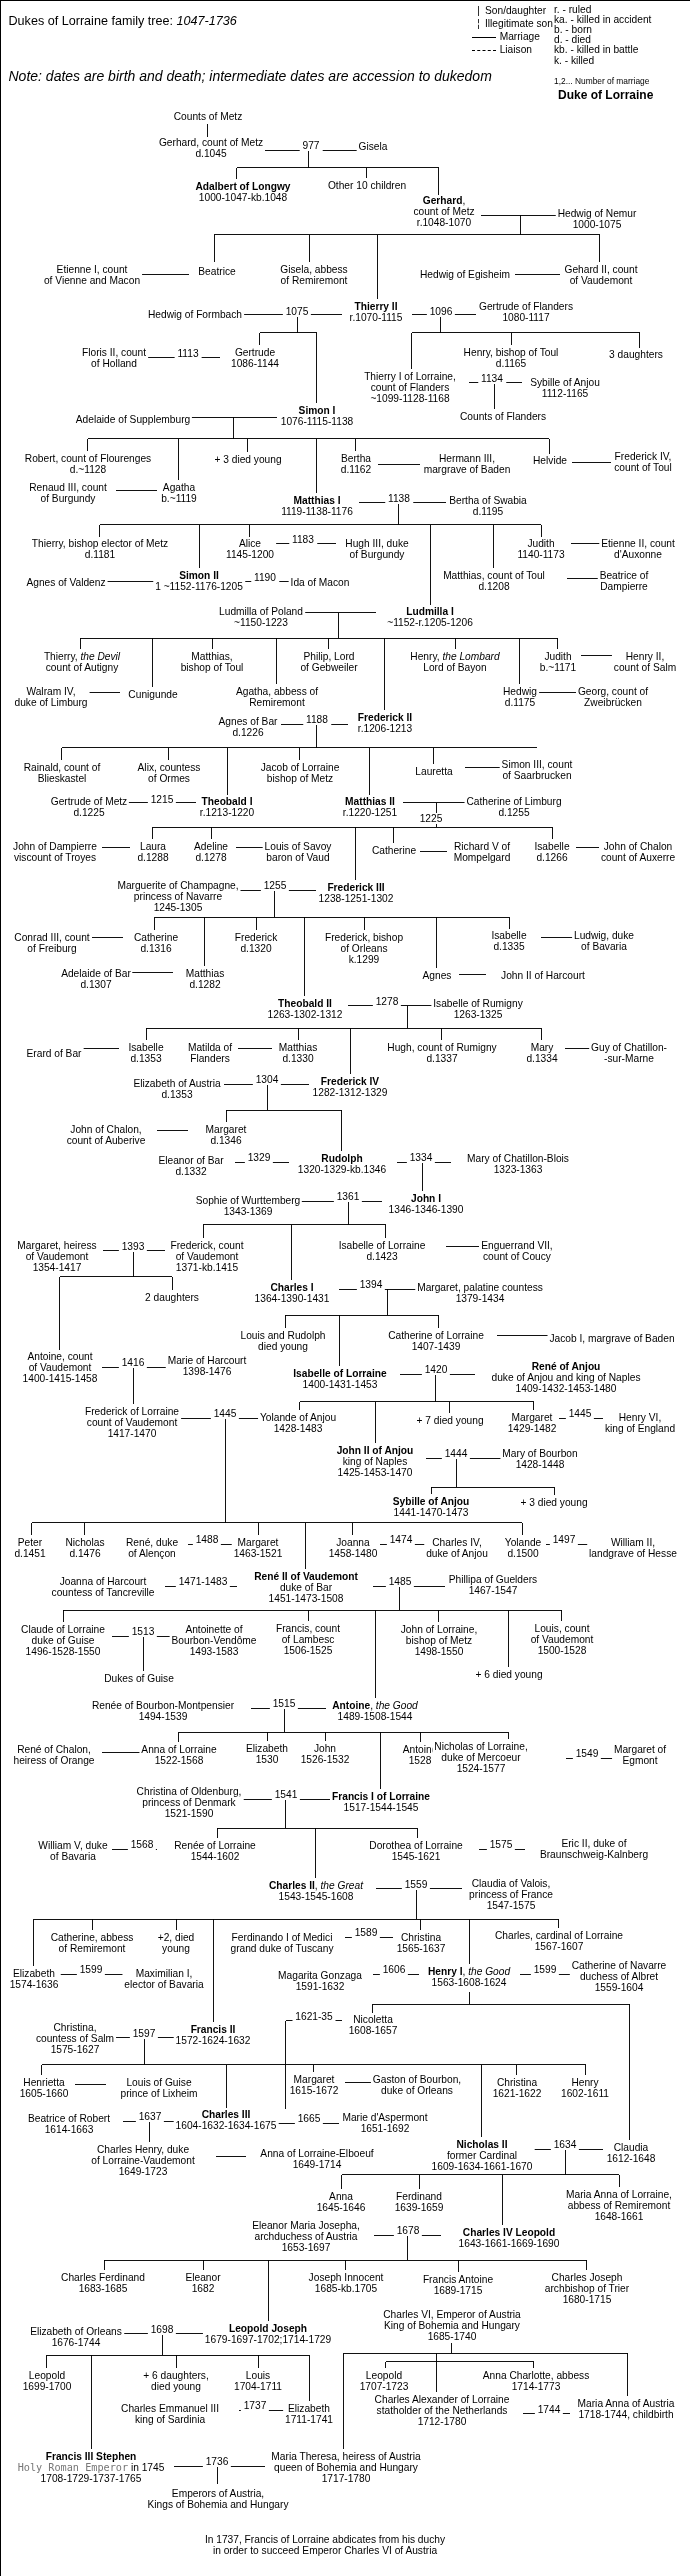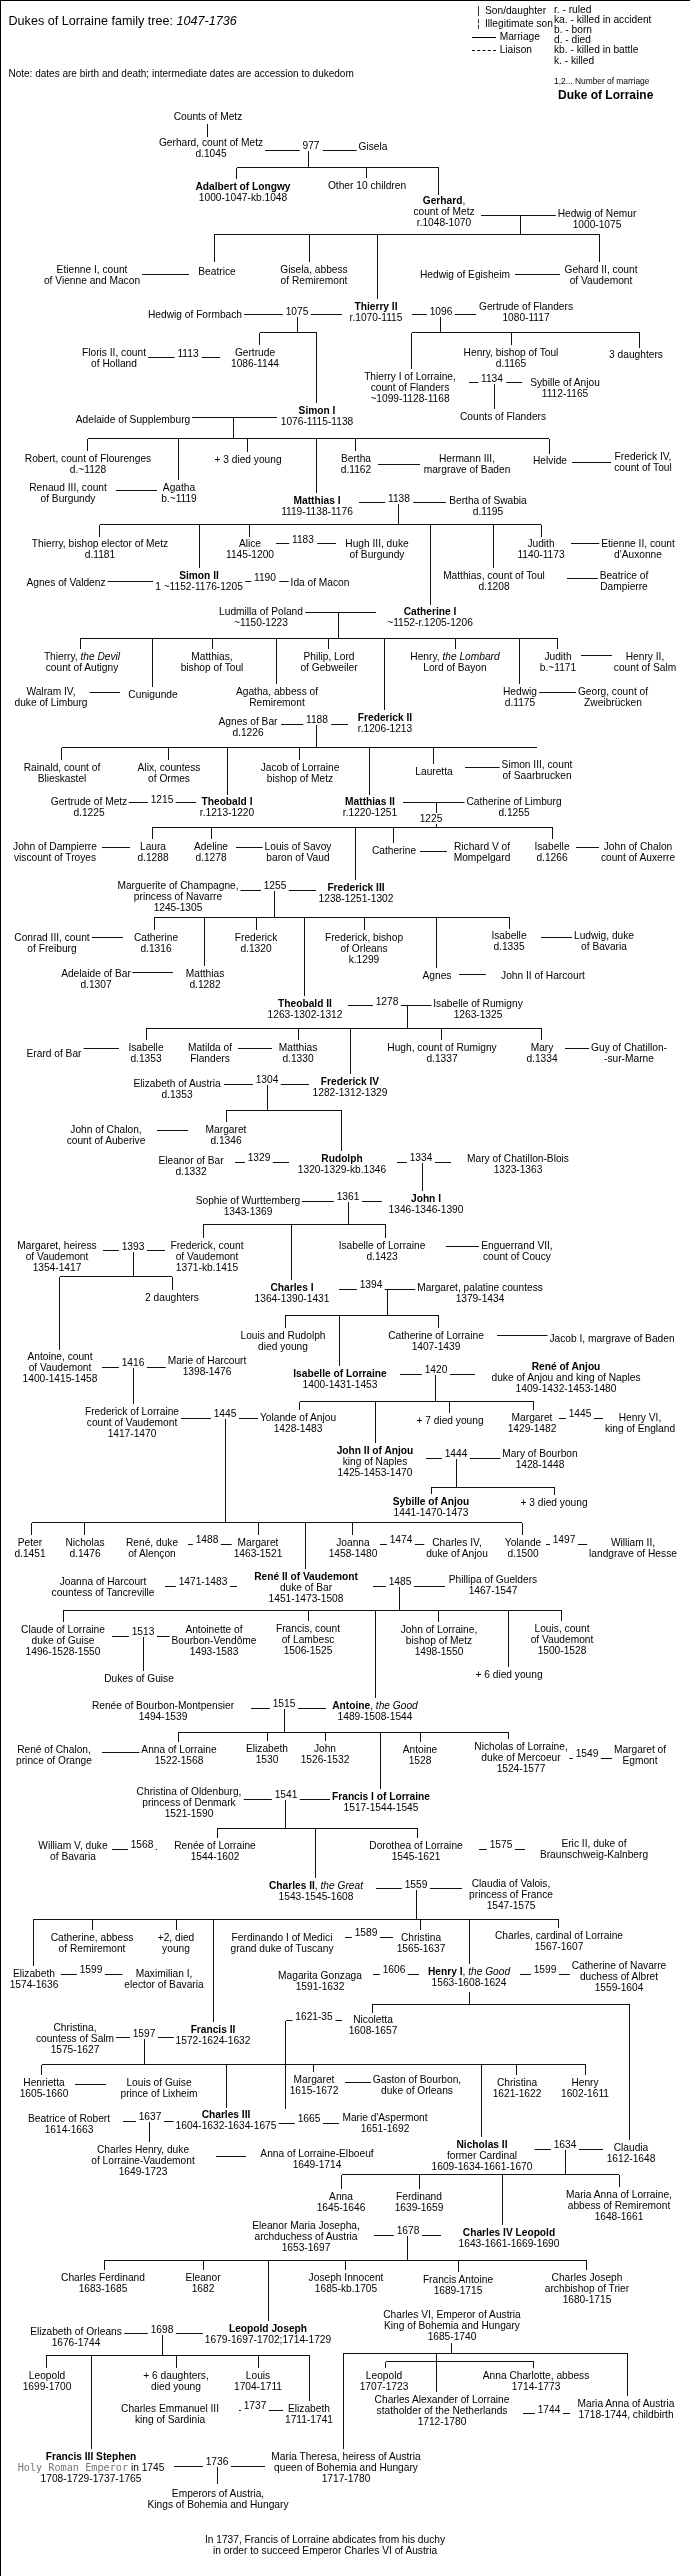--- a/index.html
+++ b/index.html
@@ -1,20 +1,20 @@
 <!DOCTYPE html>
 <html style="font-size:15px"><head>
 <meta charset="utf-8">
 <style>
   html,body{margin:0;padding:0;background:#fff;}
   .page{position:relative;width:690px;height:2576px;background:#fff;border:0.9px solid #000;
         font-family:"Liberation Sans",sans-serif;color:#000;overflow:hidden;}
   .title{position:absolute;left:7.5px;top:13px;font-size:12.6px;white-space:nowrap;}
   .title .dates{font-style:italic;}
-  .note{position:absolute;left:7.5px;top:67px;font-size:10px;white-space:nowrap;}
+  .note{position:absolute;left:7.5px;top:67px;font-size:14px;font-style:italic;white-space:nowrap;}
   .legend{position:absolute;left:471px;top:3.7px;font-size:10.2px;}
   .leg-sym{position:absolute;left:0;width:80px;}
   .leg-row{height:13px;white-space:nowrap;}
   .leg-glyph{display:inline-block;width:13px;text-align:center;}
   .leg-line{display:inline-block;width:24px;vertical-align:middle;border-top:0.9px solid #000;margin-right:3.7px;}
   .leg-line.dashed{border-top:0.9px dashed #000;}
   .leg-abbr{position:absolute;left:82px;top:0;width:140px;}
   .leg-abbr div{height:10.2px;line-height:10.2px;white-space:nowrap;}
   .leg-marnote{position:absolute;left:82px;top:71px;font-size:8.4px;white-space:nowrap;}
   .leg-duke{position:absolute;left:86px;top:83px;font-size:12px;font-weight:bold;white-space:nowrap;}
@@ -524,21 +524,21 @@
       </div>
       <div class="node" style="left: 623px; top: 569px;">
         <div><span>Beatrice of</span></div>
         <div><span>Dampierre</span></div>
       </div>
       <div class="node" style="left: 260px; top: 605px;">
         <div><span>Ludmilla of Poland</span></div>
         <div><span>~1150-1223</span></div>
       </div>
       <div class="node" style="left: 429px; top: 605px;">
-        <div><span class="b">Catherine I</span></div>
+        <div><span class="b">Ludmilla I</span></div>
         <div><span>~1152-r.1205-1206</span></div>
       </div>
       <div class="node" style="left: 81px; top: 650px;">
         <div><span>Thierry, </span><span class="i">the Devil</span></div>
         <div><span>count of Autigny</span></div>
       </div>
       <div class="node" style="left: 211px; top: 650px;">
         <div><span>Matthias,</span></div>
         <div><span>bishop of Toul</span></div>
       </div>
@@ -1012,39 +1012,39 @@
       </div>
       <div class="node mlabel" style="left: 283px; top: 1697px;">
         <div><span>1515</span></div>
       </div>
       <div class="node" style="left: 374px; top: 1699px;">
         <div><span class="b">Antoine</span><span>, </span><span class="i">the Good</span></div>
         <div><span>1489-1508-1544</span></div>
       </div>
       <div class="node" style="left: 53px; top: 1743px;">
         <div><span>René of Chalon,</span></div>
-        <div><span>prince of Orange</span></div>
+        <div><span>heiress of Orange</span></div>
       </div>
       <div class="node" style="left: 178px; top: 1743px;">
         <div><span>Anna of Lorraine</span></div>
         <div><span>1522-1568</span></div>
       </div>
       <div class="node" style="left: 266px; top: 1742px;">
         <div><span>Elizabeth</span></div>
         <div><span>1530</span></div>
       </div>
       <div class="node" style="left: 324px; top: 1742px;">
         <div><span>John</span></div>
         <div><span>1526-1532</span></div>
       </div>
       <div class="node" style="left: 419px; top: 1743px;">
         <div><span>Antoine</span></div>
         <div><span>1528</span></div>
       </div>
-      <div class="node" style="left: 520px; top: 1740px;">
+      <div class="node" style="left: 480px; top: 1740px;">
         <div><span>Nicholas of Lorraine,</span></div>
         <div><span>duke of Mercoeur</span></div>
         <div><span>1524-1577</span></div>
       </div>
       <div class="node mlabel" style="left: 586px; top: 1747px;">
         <div><span>1549</span></div>
       </div>
       <div class="node" style="left: 639px; top: 1743px;">
         <div><span>Margaret of</span></div>
         <div><span>Egmont</span></div>

